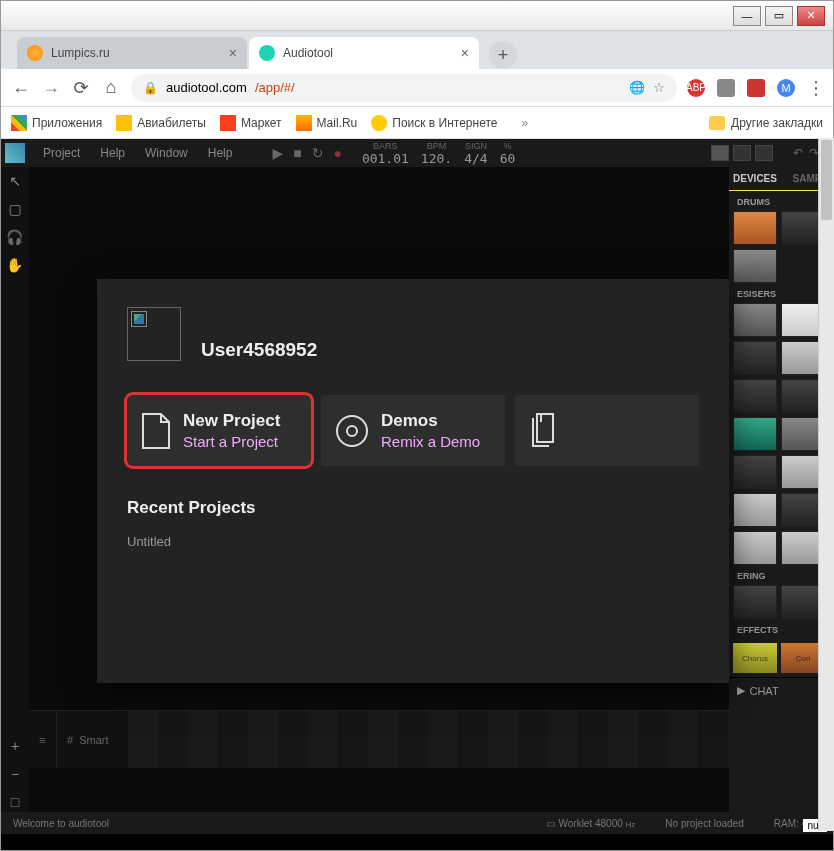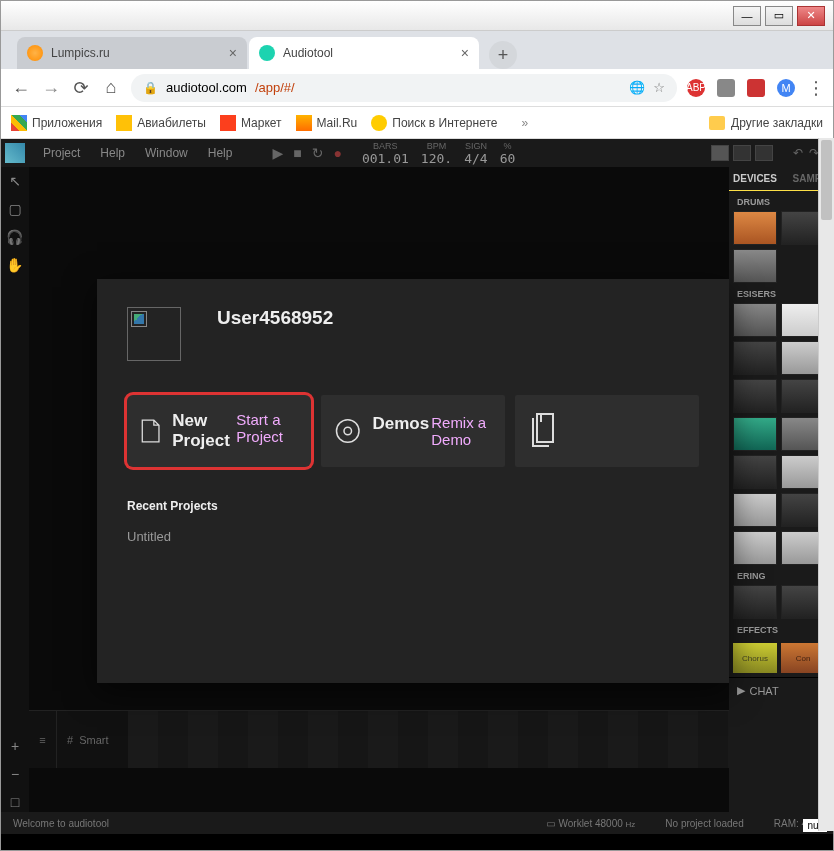--- a/index.html
+++ b/index.html
@@ -96,36 +96,36 @@
     .null-box { background: #fff; color: #000; padding: 1px 4px; font-size: 10px; position: absolute; bottom: 20px; right: 6px; }
     
     
     .tracks-strip { position: absolute; left: 0; right: 0; bottom: 44px; height: 58px; background: #111; border-top: 1px solid #222; display: flex; }
     .tracks-tools { width: 28px; display: flex; flex-direction: column; align-items: center; justify-content: center; gap: 6px; border-right: 1px solid #222; }
     .tracks-label { display: flex; align-items: center; padding: 0 10px; color: #666; font-size: 11px; gap: 6px; }
     .tracks-grid { flex: 1; background: repeating-linear-gradient(90deg,#1a1a1a 0 30px,#161616 30px 60px); margin-left: 10px; }
     
     
     .modal { position: absolute; left: 96px; top: 140px; width: 632px; height: 404px; background: #232323; box-shadow: 0 8px 30px rgba(0,0,0,0.6); padding: 28px 30px; }
-    .user-row { display: flex; align-items: flex-start; gap: 36px; margin-bottom: 34px; }
+    .user-row { display: flex; align-items: flex-end; gap: 20px; margin-bottom: 34px; }
     .avatar-box { width: 54px; height: 54px; border: 1px solid #666; display: flex; align-items: flex-start; justify-content: flex-start; padding: 3px; }
     .broken-img { width: 16px; height: 16px; border: 1px solid #888; position: relative; }
     .broken-img::after { content: ''; position: absolute; inset: 2px; background: linear-gradient(135deg,#4a7 40%,#37a 40%); }
     .username { font-size: 19px; font-weight: bold; color: #eee; }
     
     .action-row { display: flex; gap: 10px; margin-bottom: 32px; }
     .action-card { flex: 1; background: #2e2e2e; padding: 16px 14px; display: flex; align-items: center; gap: 12px; cursor: pointer; border-radius: 2px; }
     .action-card.highlight { box-shadow: 0 0 0 3px #d33; border-radius: 6px; }
     .action-icon { color: #ddd; }
-    .action-text { display: flex; flex-direction: row; gap: 2px; }
+    .action-text { display: flex; flex-direction: column; gap: 2px; }
     .action-title { font-size: 17px; font-weight: bold; color: #eee; }
     .action-sub { font-size: 15px; color: #f0abfc; }
     
     .bottom-cols { display: flex; gap: 60px; }
-    .col h4 { font-size: 12px; color: #eee; margin-bottom: 16px; font-weight: bold; }
+    .col h4 { font-size: 17px; color: #eee; margin-bottom: 16px; font-weight: bold; }
     .col p { font-size: 13px; color: #999; }
     
     .scrollbar-v { position: absolute; right: 0; top: 138px; bottom: 20px; width: 16px; background: #e8e8e8; border-left: 1px solid #ccc; }
     .scrollbar-thumb { position: absolute; left: 2px; right: 2px; top: 2px; height: 80px; background: #c1c1c1; border-radius: 2px; }
   </style>
 </head>
 <body>
 
 <div class="window-title">
   <div class="win-btn">—</div>

